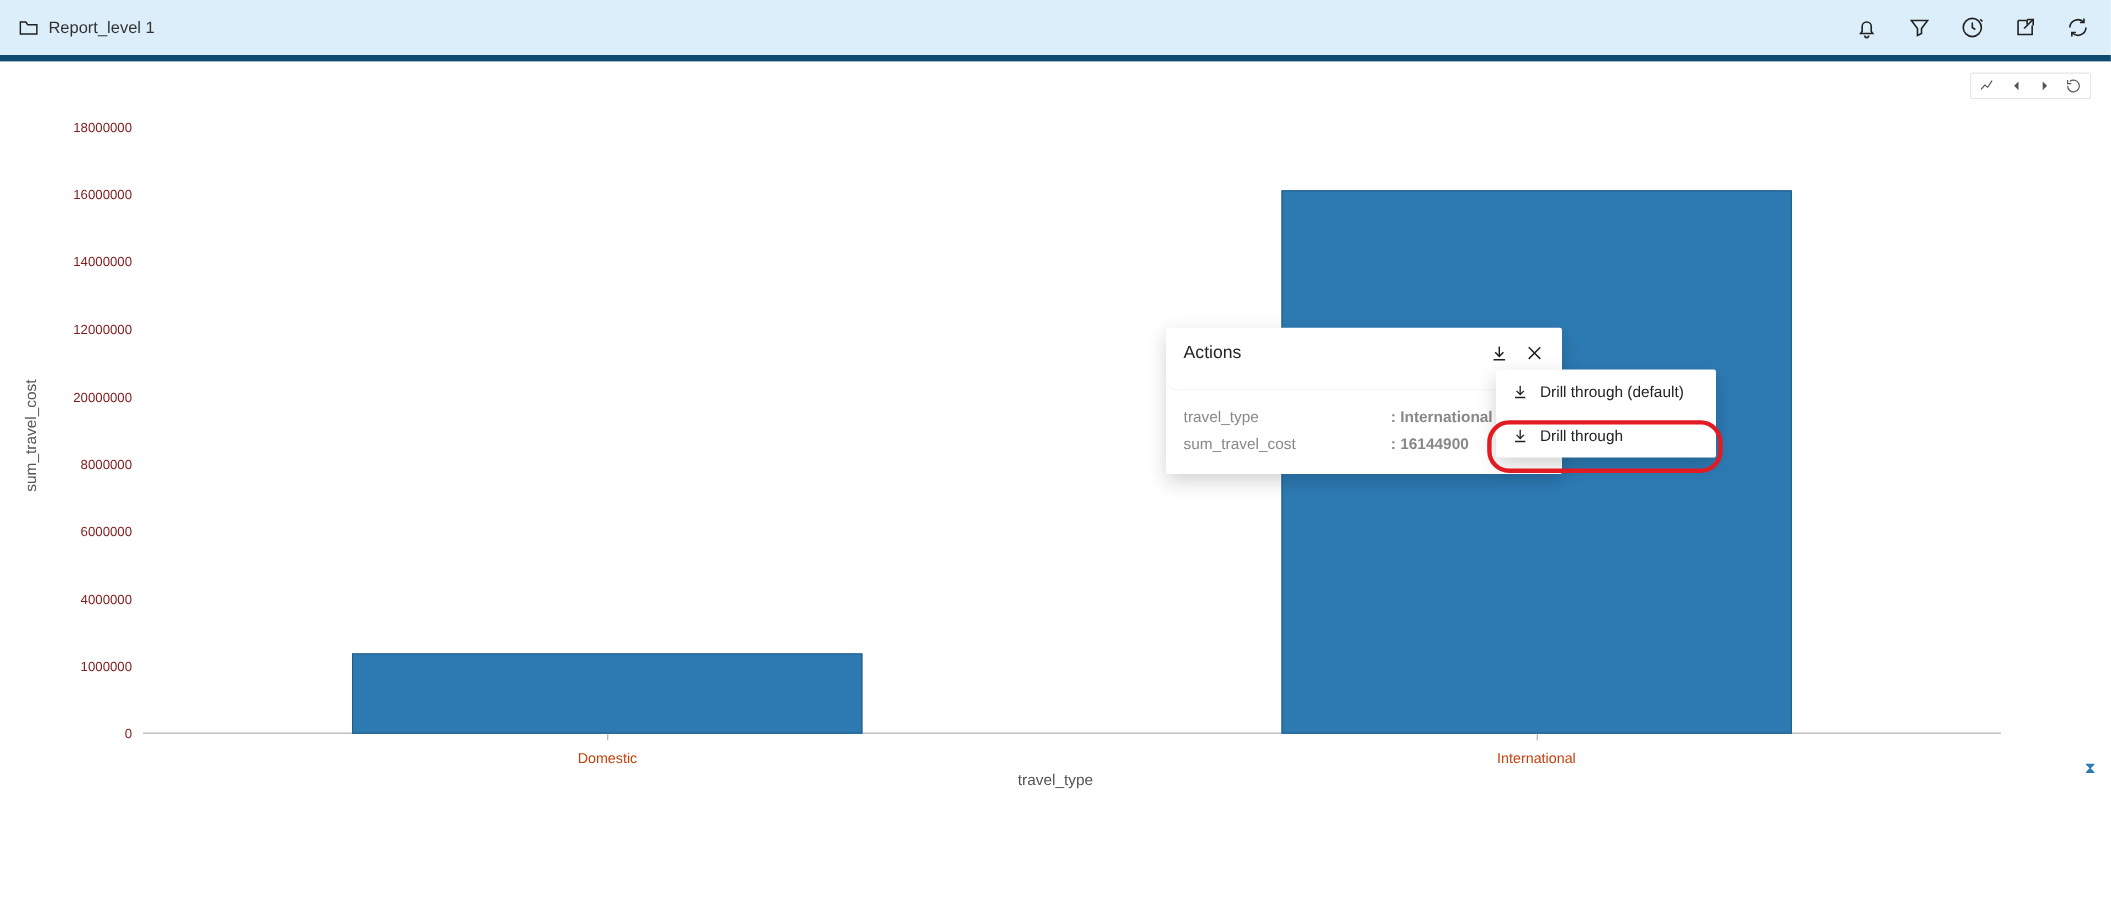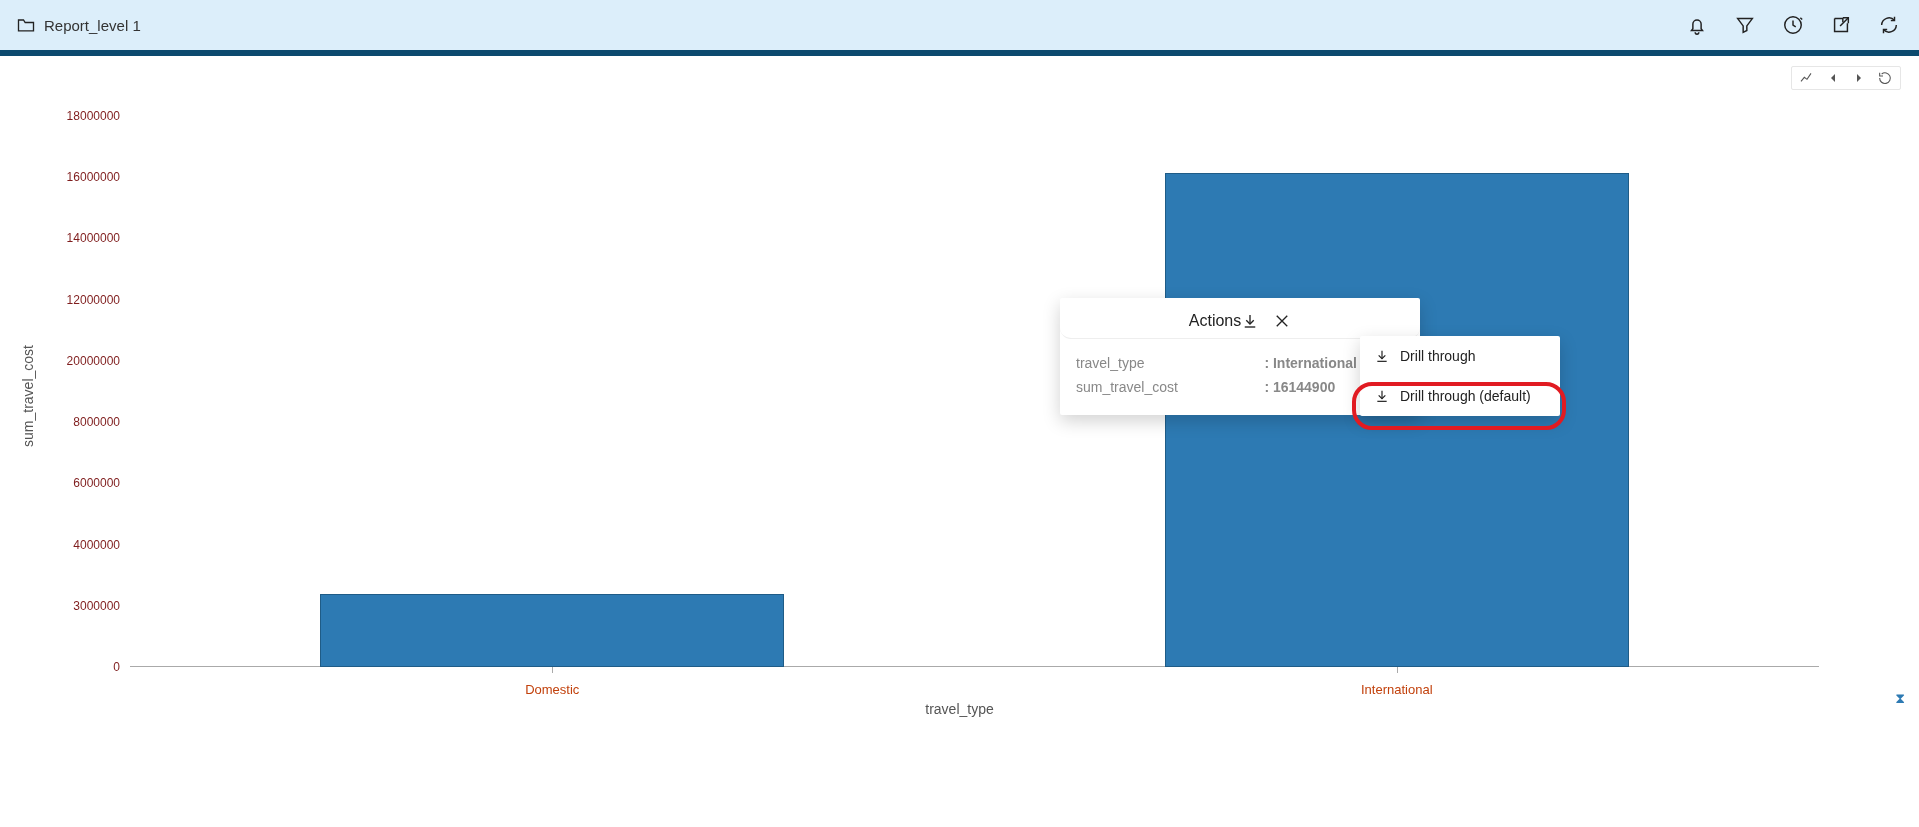--- a/index.html
+++ b/index.html
@@ -146,22 +146,22 @@
     position: absolute;
     width: 360px;
     background: #fff;
     box-shadow: 0 6px 18px rgba(0,0,0,0.18);
     border-radius: 2px;
     z-index: 20;
   }
   .actions-header {
     display: flex;
     align-items: center;
-    justify-content: center;
-    padding: 14px 16px 8px 16px;
+    justify-content: space-between;
+    padding: 14px 16px 24px 16px;
     border-bottom: 1px solid #eee;
     border-radius: 11px;
   }
   .actions-title {
     font-size: 16px;
     color: #222;
   }
   .actions-header-icons {
     display: flex;
     gap: 14px;
@@ -297,21 +297,21 @@
           <path d="M4 12a8 8 0 1 0 3-6"></path>
           <path d="M4 4v5h5"></path>
         </svg>
     </span>
   </div>
 
   <div class="y-axis-label" style="left:28px; top:340px;">sum_travel_cost</div>
 
   <div class="y-ticks" id="y-ticks">
       <div class="y-tick" style="bottom: 0px;">0</div>
-      <div class="y-tick" style="bottom: 61.2222px;">3000000</div>
+      <div class="y-tick" style="bottom: 61.2222px;">1000000</div>
       <div class="y-tick" style="bottom: 122.444px;">4000000</div>
       <div class="y-tick" style="bottom: 183.667px;">6000000</div>
       <div class="y-tick" style="bottom: 244.889px;">8000000</div>
       <div class="y-tick" style="bottom: 306.111px;">20000000</div>
       <div class="y-tick" style="bottom: 367.333px;">12000000</div>
       <div class="y-tick" style="bottom: 428.556px;">14000000</div>
       <div class="y-tick" style="bottom: 489.778px;">16000000</div>
       <div class="y-tick" style="bottom: 551px;">18000000</div>
     </div>
 
@@ -359,30 +359,30 @@
 
   <div class="submenu" id="submenu" style="left:1360px; top:280px;">
       <div class="submenu-item">
         <span class="dl-icon">
           <svg viewBox="0 0 24 24">
             <path d="M12 4v12"></path>
             <path d="M7 11l5 5 5-5"></path>
             <path d="M5 20h14"></path>
           </svg>
         </span>
-        <span>Drill through</span>
+        <span>Drill through (default)</span>
       </div>
       <div class="submenu-item">
         <span class="dl-icon">
           <svg viewBox="0 0 24 24">
             <path d="M12 4v12"></path>
             <path d="M7 11l5 5 5-5"></path>
             <path d="M5 20h14"></path>
           </svg>
         </span>
-        <span>Drill through (default)</span>
+        <span>Drill through</span>
       </div>
     </div>
 
   <div class="highlight-ring" style="left:1352px; top:326px; width:214px; height:48px;"></div>
 
   <span class="hourglass">⧗</span>
 </div>
 
 </body></html>

